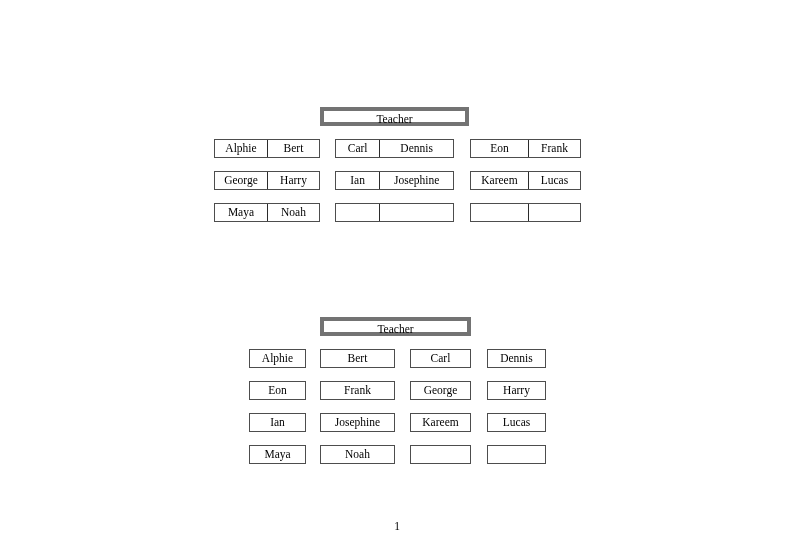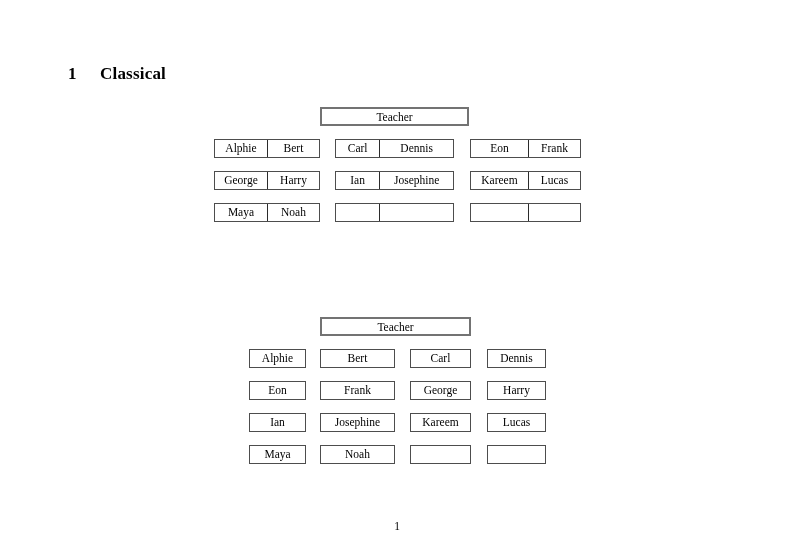--- a/index.html
+++ b/index.html
@@ -71,21 +71,21 @@
     justify-content: center;
   }
   .group .cell + .cell {
     border-left: 1px solid #2b2b2b;
   }
 
   
   .teacher-box {
     position: absolute;
     box-sizing: border-box;
-    border: 2px solid #737373;
+    border: 4px solid #737373;
     background: #ffffff;
     height: 19px;
     font-size: 11.5px;
     line-height: 17px;
     text-align: center;
     white-space: nowrap;
   }
 
   
   #page-number {
@@ -95,23 +95,20 @@
     width: 794px;
     text-align: center;
     font-size: 11.5px;
   }
 </style>
 </head>
 <body>
 
 <div class="page">
 
-  <div class="section-heading" id="heading-classical">
-    <span class="sec-num">1</span><span>Classical</span>
-  </div>
 
   <div class="teacher-box" style="left:320px; top:107px; width:149px;">Teacher</div>
 
   <div class="group" style="left:214px; top:139px; width:106px;">
     <div class="cell" style="width:53px;">Alphie</div>
     <div class="cell" style="width:53px;">Bert</div>
   </div>
   <div class="group" style="left:214px; top:171px; width:106px;">
     <div class="cell" style="width:53px;">George</div>
     <div class="cell" style="width:53px;">Harry</div>

